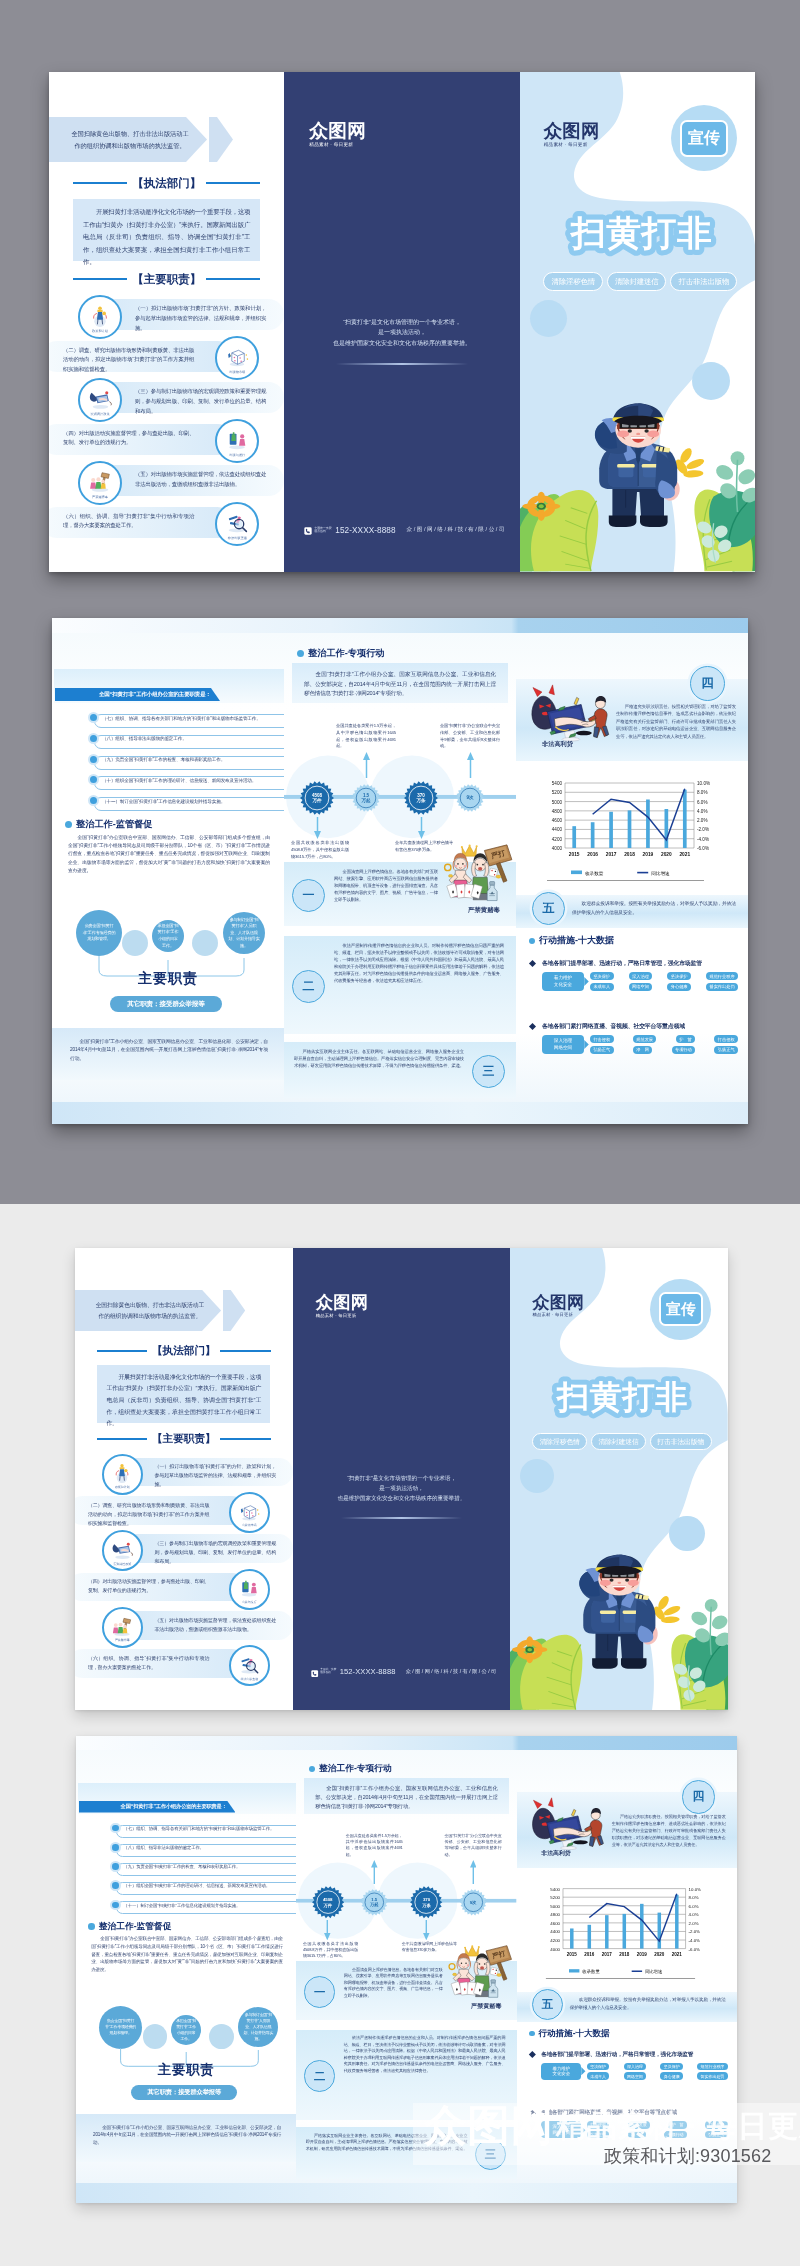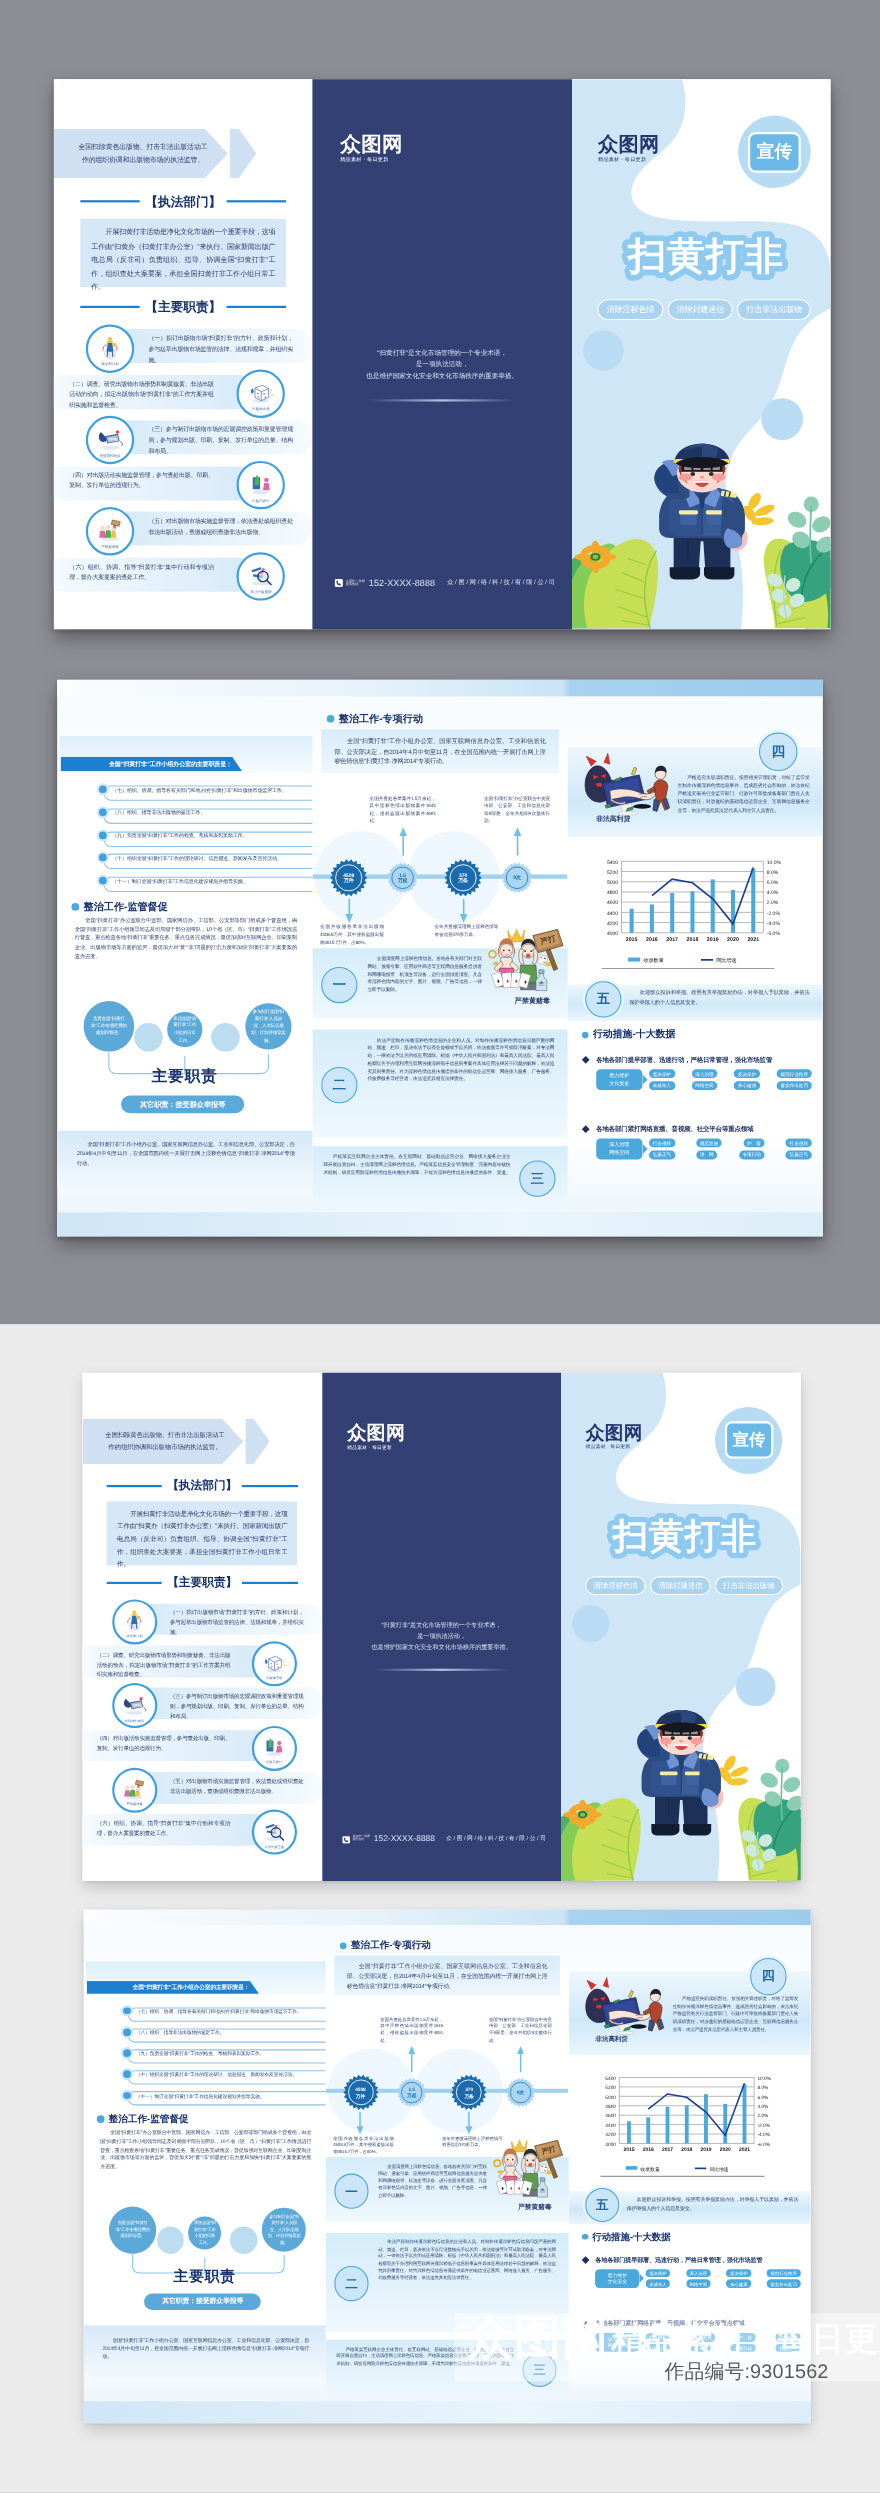--- a/index.html
+++ b/index.html
@@ -1724,14 +1724,14 @@
         </div>
       </div>
     </div>
 <div class="wm-band" data-name="watermark-band" style="left:413px;top:2103px;width:387px;height:62px;background:rgba(255,255,255,.45);"></div>
 <div data-name="watermark-logo" style="position:absolute;left:424px;top:2104px;">
       <div data-name="zhongtu-logo-mark" style="font-size:42.62px;font-weight:bold;color:#ffffff;line-height:1;letter-spacing:0.64px;white-space:nowrap;">众图网</div>
     </div>
 <div data-name="watermark-slogan" style="position:absolute;left:556px;top:2106px;font-size:30px;color:rgba(255,255,255,.93);font-weight:bold;
   letter-spacing:.02em;white-space:nowrap;">精品素材 · 每日更新</div>
 <div data-name="watermark-code" style="position:absolute;left:604px;top:2144px;font-size:18px;color:#58585c;
-  letter-spacing:.01em;white-space:nowrap;">作品编号:9301562</div>
+  letter-spacing:.01em;white-space:nowrap;">政策和计划:9301562</div>
 </div>
 
 </body></html>

